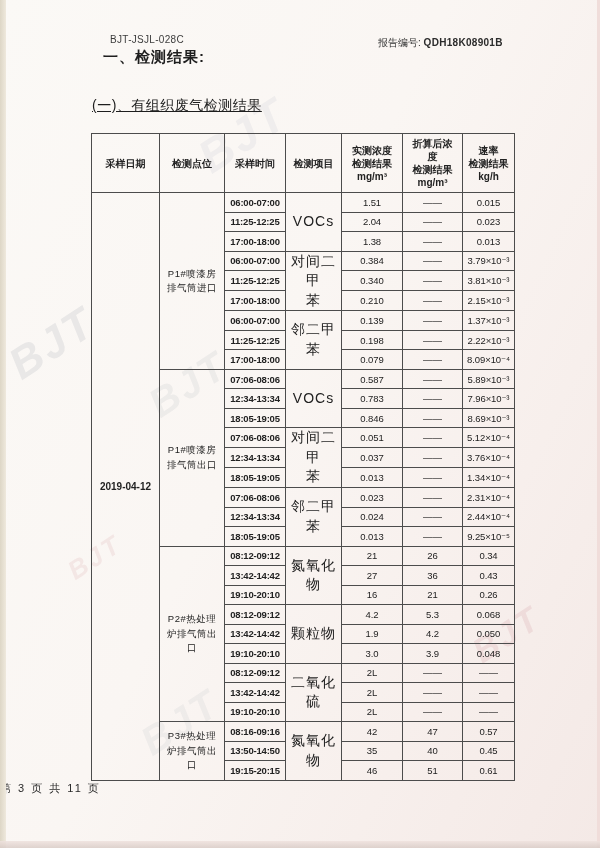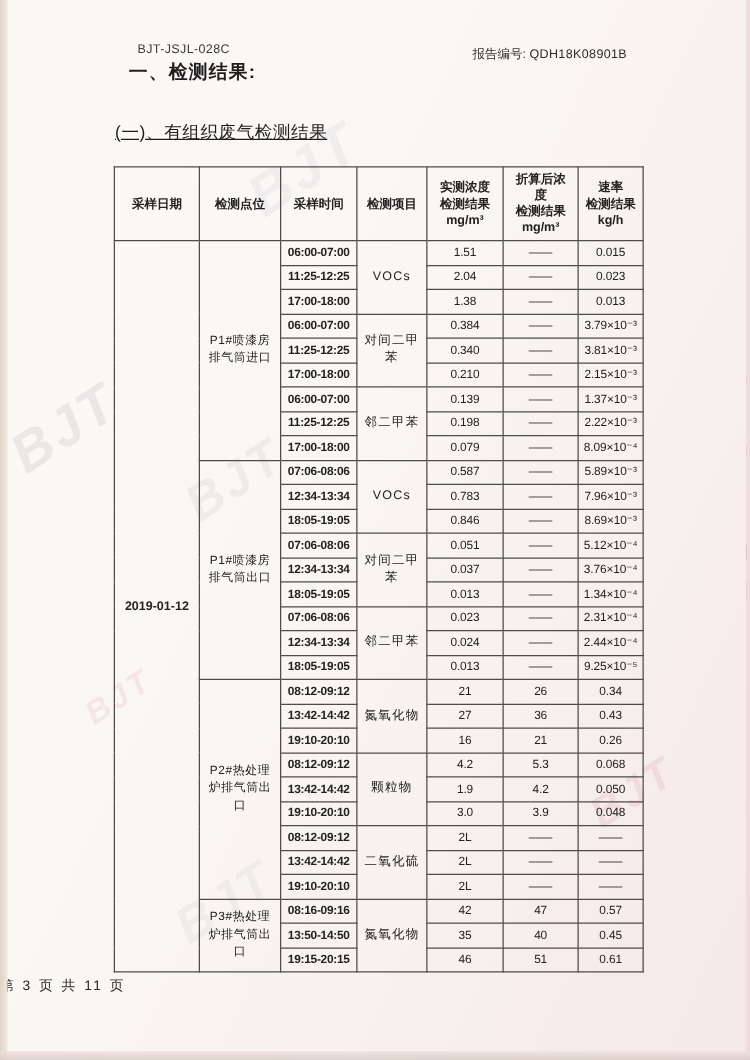--- a/index.html
+++ b/index.html
@@ -16,42 +16,42 @@
     background:linear-gradient(90deg,#ddd6c6,#efe9dd); }
   .edge-right { position:absolute; right:0; top:0; width:3px; height:100%;
     background:#f0ddda; }
   .edge-bottom { position:absolute; left:0; bottom:0; width:100%; height:7px;
     background:linear-gradient(0deg,#d9ccc7,#efe2de); opacity:.85; }
 
   .doc-code { position:absolute; left:110px; top:34px; font-size:10px;
     font-weight:normal; color:#3c3c3c; letter-spacing:.3px; }
   .report-no { position:absolute; left:378px; top:36px; font-size:10px;
     color:#333; }
-  .report-no b { font-weight:normal; color:#2b2b2b; letter-spacing:.3px;text-align:right; }
+  .report-no b { font-weight:bold; color:#2b2b2b; letter-spacing:.3px;text-align:right; }
 
   .section-title { position:absolute; left:103px; top:48px; font-size:15px;
     font-weight:bold; color:#1e1e1e; letter-spacing:1px; }
   .subsection-title { position:absolute; left:92px; top:97px; font-size:14px;
     color:#1e1e1e; letter-spacing:.5px;text-decoration:underline; }
 
   table.report-table {
     position:absolute; left:91px; top:133px; width:423px;
     border-collapse:collapse; table-layout:fixed;
   }
   .report-table th, .report-table td {
     border:1px solid #4c4c4c; text-align:center; vertical-align:middle;
     padding:0 1px; white-space:pre-line; color:#222; overflow:hidden;
   }
   .report-table thead tr { height:59px; }
   .report-table thead th { font-size:10px; font-weight:bold; line-height:1.3; }
   .report-table tbody tr { height:19.5px; }
   td.date { font-size:10px; font-weight:bold; letter-spacing:0; }
   td.loc  { font-size:9.5px; line-height:1.5; letter-spacing:.5px; }
   td.time { font-size:9.5px; font-weight:bold; letter-spacing:-.2px; }
-  td.item { font-size:10px; line-height:1.4; letter-spacing:1px; }
+  td.item { font-size:14px; line-height:1.4; letter-spacing:1px; }
   td.val  { font-size:9.5px; letter-spacing:-.1px; }
 
   .footer { position:absolute; left:0; top:781px; width:100%; 
     font-size:11px; color:#2a2a2a; letter-spacing:2px; }
 
   .wm { position:absolute; font-weight:bold; font-style:italic;
     transform:rotate(-33deg); letter-spacing:3px; pointer-events:none;
     font-family:"Liberation Sans",sans-serif; }
   .wm1 { left:195px; top:108px; font-size:46px; color:rgba(150,158,172,.10); }
   .wm2 { left:6px;   top:318px; font-size:44px; color:rgba(146,154,168,.17); }
@@ -112,21 +112,21 @@
 度
 检测结果
 mg/m³</th>
         <th>速率
 检测结果
 kg/h</th>
       </tr>
     </thead>
     <tbody>
         <tr>
-          <td class="date" rowspan="30">2019-01-12</td>
+          <td class="date" rowspan="30">2019-04-12</td>
           <td class="loc" rowspan="9">P1#喷漆房
 排气筒进口</td>
           <td class="time">06:00-07:00</td>
           <td class="item" rowspan="3">VOCs</td>
           <td class="val">1.51</td>
           <td class="val">——</td>
           <td class="val">0.015</td>
         </tr>
         <tr>
           <td class="time">11:25-12:25</td>

